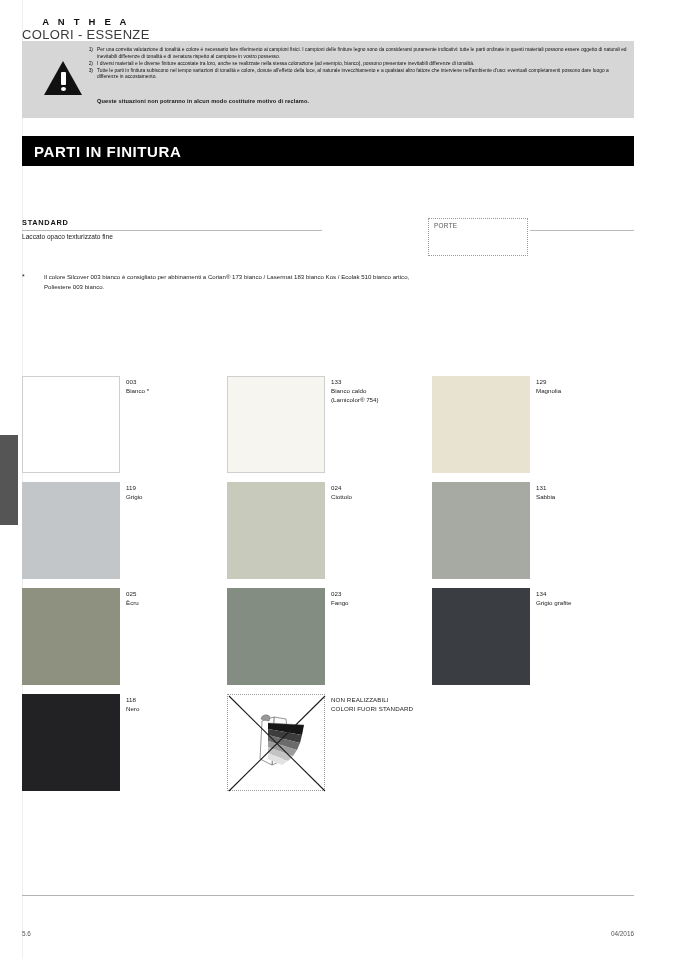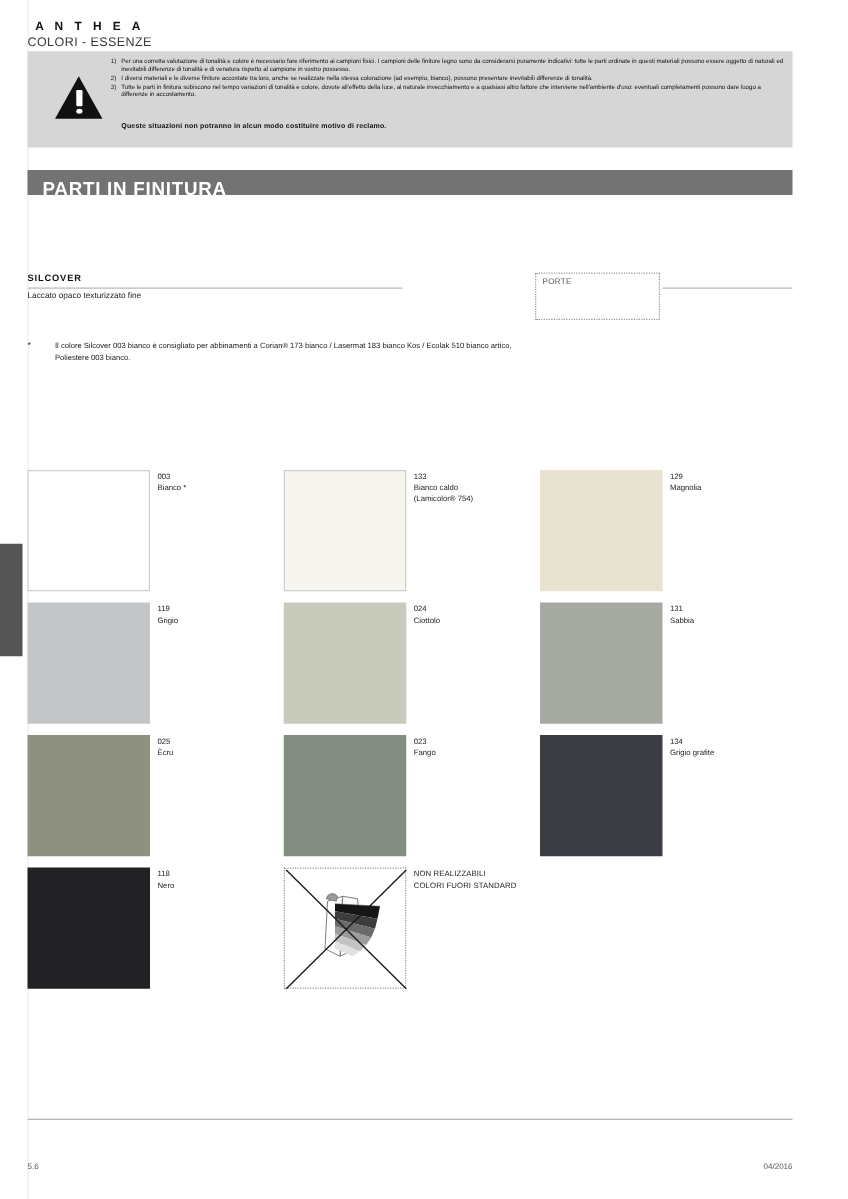--- a/index.html
+++ b/index.html
@@ -29,21 +29,21 @@
   }
   .brand-name {
     font-size: 9.5px;
     font-weight: bold;
     letter-spacing: 3.2px;
     color: #111;
     line-height: 12px;
     text-align: center;
   }
   .brand-sub {
-    font-size: 10px;
+    font-size: 13px;
     letter-spacing: 0.35px;
     color: #3a3a3a;
     line-height: 11px;
     margin-top: 1px;
   }
 
   
   .notice {
     position: absolute;
     left: 22px;
@@ -114,22 +114,22 @@
     letter-spacing: 0.15px;
     color: #111;
   }
 
   
   .banner {
     position: absolute;
     left: 22px;
     top: 136px;
     width: 612px;
-    height: 20px;
-    background: #737373;
+    height: 30px;
+    background: #000000;
   }
   .banner-title {
     position: absolute;
     left: 12px;
     top: 7px;
     color: #ffffff;
     font-size: 15px;
     font-weight: bold;
     letter-spacing: 0.6px;
   }
@@ -359,21 +359,21 @@
         <span class="note-txt">Tutte le parti in finitura subiscono nel tempo variazioni di tonalità e colore, dovute all'effetto della luce, al naturale invecchiamento e a qualsiasi altro fattore che interviene nell'ambiente d'uso: eventuali completamenti possono dare luogo a differenze in accostamento.</span>
       </div>
     </div>
     <div class="notice-bold">Queste situazioni non potranno in alcun modo costituire motivo di reclamo.</div>
   </div>
 
   <div class="banner">
     <div class="banner-title">PARTI IN FINITURA</div>
   </div>
 
-  <div class="finish-name">SILCOVER</div>
+  <div class="finish-name">STANDARD</div>
   <div class="finish-rule"></div>
   <div class="finish-desc">Laccato opaco texturizzato fine</div>
 
   <div class="porte-box">
     <div class="porte-label">PORTE</div>
   </div>
   <div class="porte-rule"></div>
 
   <div class="foot-note">
     <div class="foot-star">*</div>

